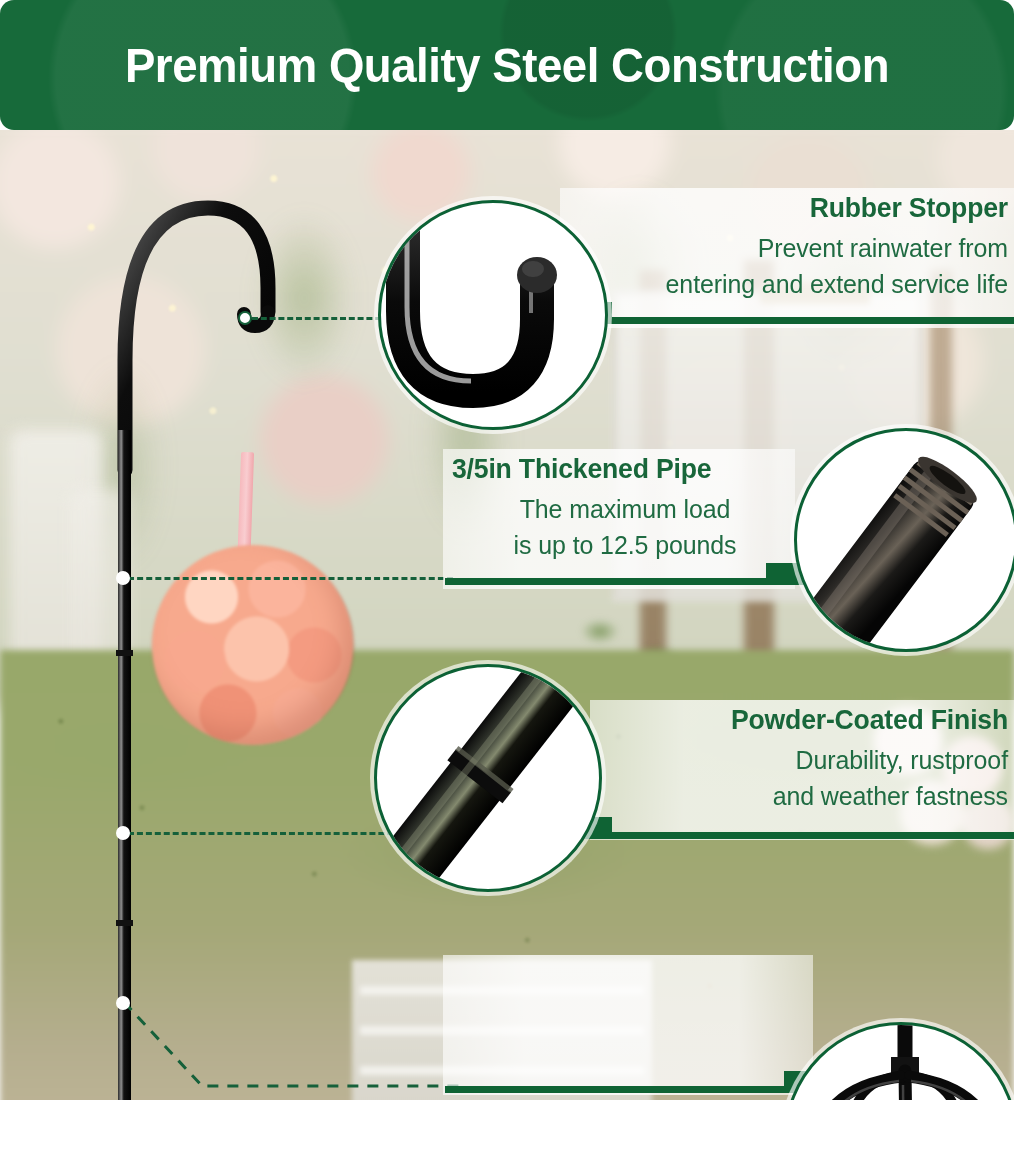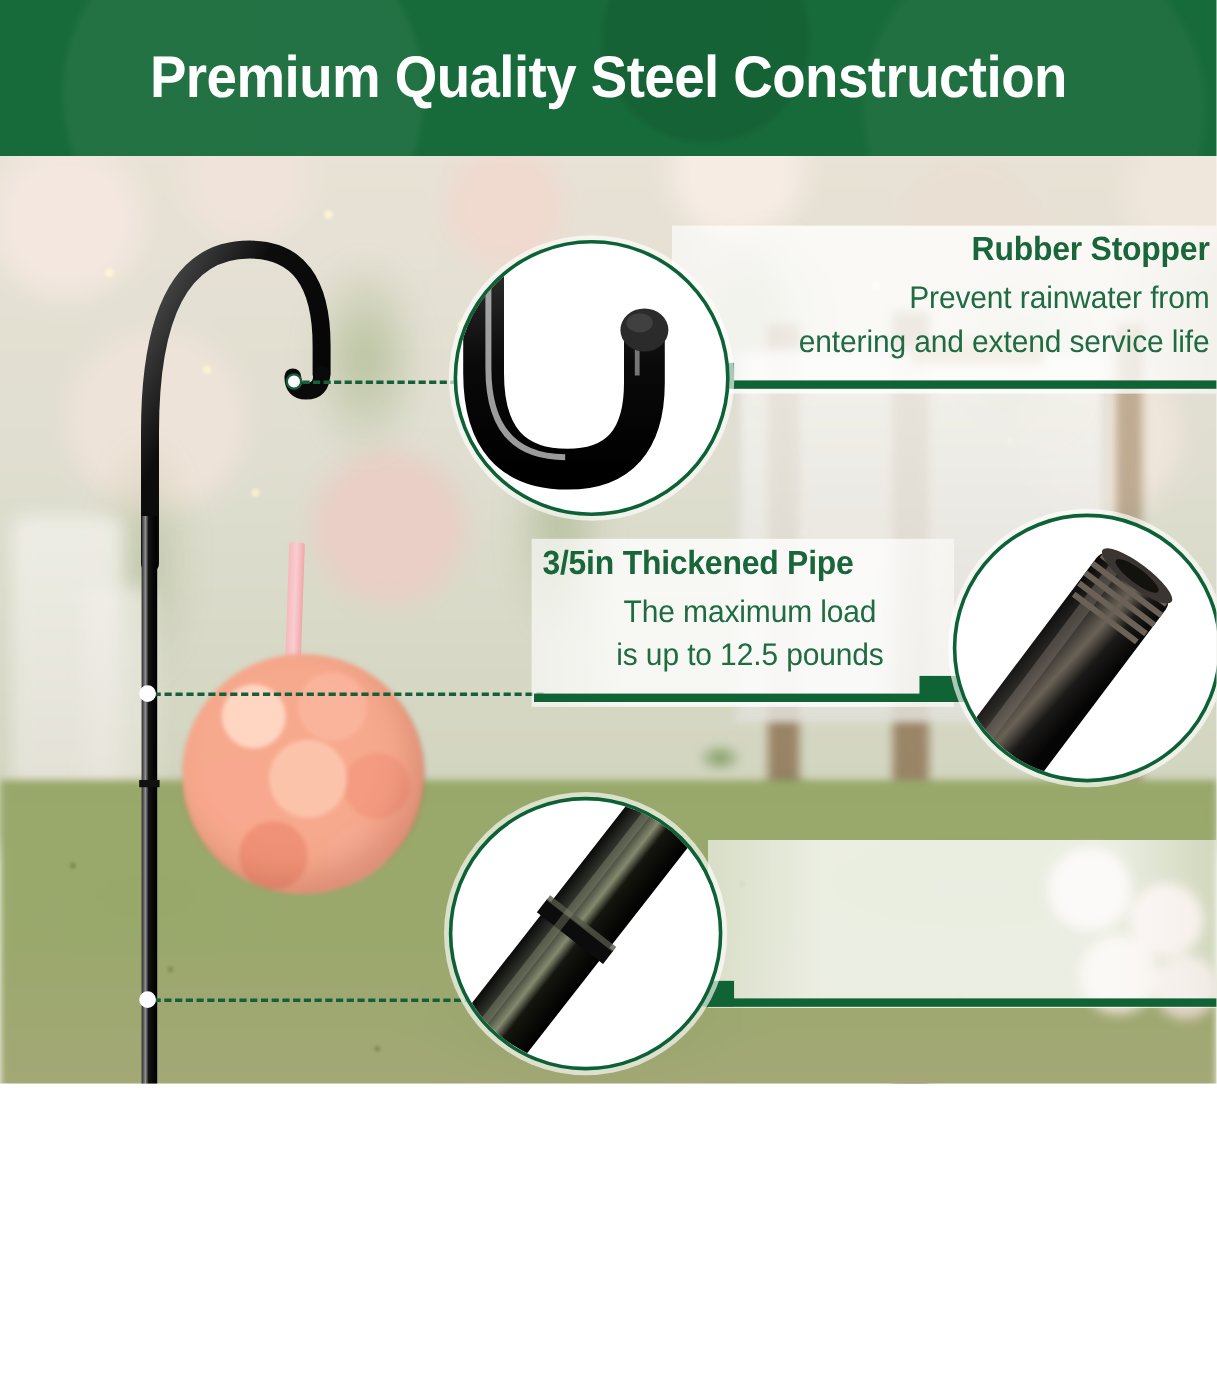--- a/index.html
+++ b/index.html
@@ -17,20 +17,21 @@
   .banner{
     position:absolute; left:0; top:0; width:1014px; height:130px;
     background:#176a3a;
     background-image:
        radial-gradient(circle at 12% 30%, rgba(255,255,255,.045), rgba(0,0,0,0) 38%),
        radial-gradient(circle at 70% 75%, rgba(0,0,0,.10), rgba(0,0,0,0) 45%),
        radial-gradient(circle at 40% 10%, rgba(255,255,255,.03), rgba(0,0,0,0) 40%),
        linear-gradient(180deg,#18703d 0%, #156536 55%, #12histo 100%);
     background-color:#176a3a;
     overflow:hidden;
+    border-radius:14px;
   }
   .banner .noise{
     position:absolute;inset:0;
     background-image:
       radial-gradient(circle at 20% 60%, rgba(255,255,255,.05) 0 18%, rgba(0,0,0,0) 19%),
       radial-gradient(circle at 58% 25%, rgba(0,0,0,.08) 0 14%, rgba(0,0,0,0) 15%),
       radial-gradient(circle at 85% 70%, rgba(255,255,255,.04) 0 16%, rgba(0,0,0,0) 17%);
   }
   .banner-title{
     position:absolute; left:0; right:0; top:50%;
@@ -40,21 +41,21 @@
     font-size:49px;
     font-weight:bold;
     letter-spacing:-0.5px;
     font-family:"Liberation Sans", sans-serif;
     transform:translateY(-50%) scaleX(.93);
     white-space:nowrap;
   }
 
   
   .photo{
-    position:absolute; left:0; top:130px; width:1014px; height:773px;
+    position:absolute; left:0; top:130px; width:1014px; height:970px;
     overflow:hidden;
   }
   
   .bg-flowers{
     position:absolute; left:0; top:0; width:1014px; height:560px;
     background:
       radial-gradient(circle at 8% 12%, #f3e7df 0 60px, rgba(0,0,0,0) 61px),
       radial-gradient(circle at 22% 6%, #efe3da 0 50px, rgba(0,0,0,0) 51px),
       radial-gradient(circle at 42% 10%, #f0d9cf 0 46px, rgba(0,0,0,0) 47px),
       radial-gradient(circle at 60% 5%, #f6ece4 0 52px, rgba(0,0,0,0) 53px),
@@ -435,20 +436,25 @@
             <ellipse cx="106" cy="36" rx="22" ry="6" fill="#14120f"></ellipse>
           </g>
         </svg>
       </div>
     </div>
 
     <div class="callout" style="left:0; top:0; width:1014px; height:1029px;">
 
       <div class="cal-panel" style="left:590px; top:570px; width:424px; height:140px;"></div>
 
+      <div class="cal-text right" style="left:580px; top:574px; width:428px;">
+        <div class="cal-title" style="transform-origin:right center;">Powder-Coated Finish</div>
+        <div class="cal-line" style="margin-top:9px; transform-origin:right center;">Durability, rustproof</div>
+        <div class="cal-line" style="margin-top:5px; transform-origin:right center;">and weather fastness</div>
+      </div>
 
       <div class="tab lean-right" style="left:550px; top:687px; width:62px;"></div>
       <div class="bar" style="left:588px; top:702px; width:426px;"></div>
 
       <div class="detail-circle" style="left:374px; top:534px; width:222px; height:222px;">
         <svg width="222" height="222" viewBox="0 0 222 222">
           <defs>
             <linearGradient id="c3a" x1="0" y1="0" x2="1" y2="0">
               <stop offset="0%" stop-color="#0a0a0a"></stop>
               <stop offset="30%" stop-color="#3e4338"></stop>

